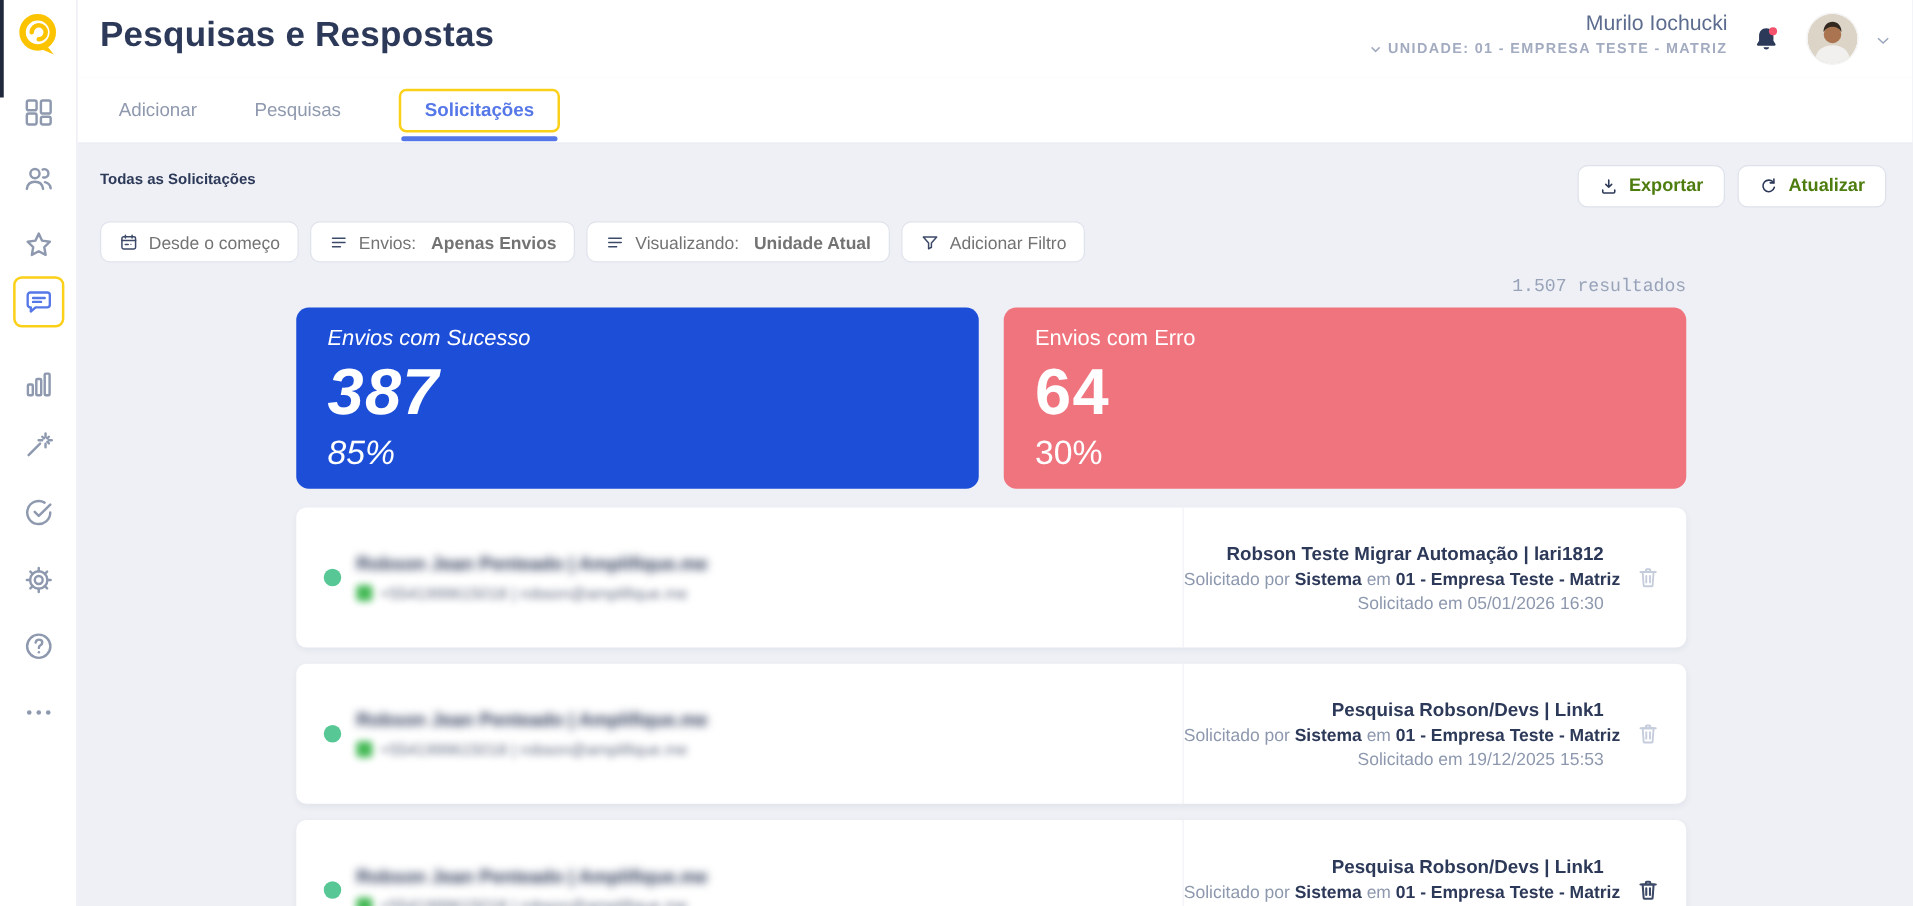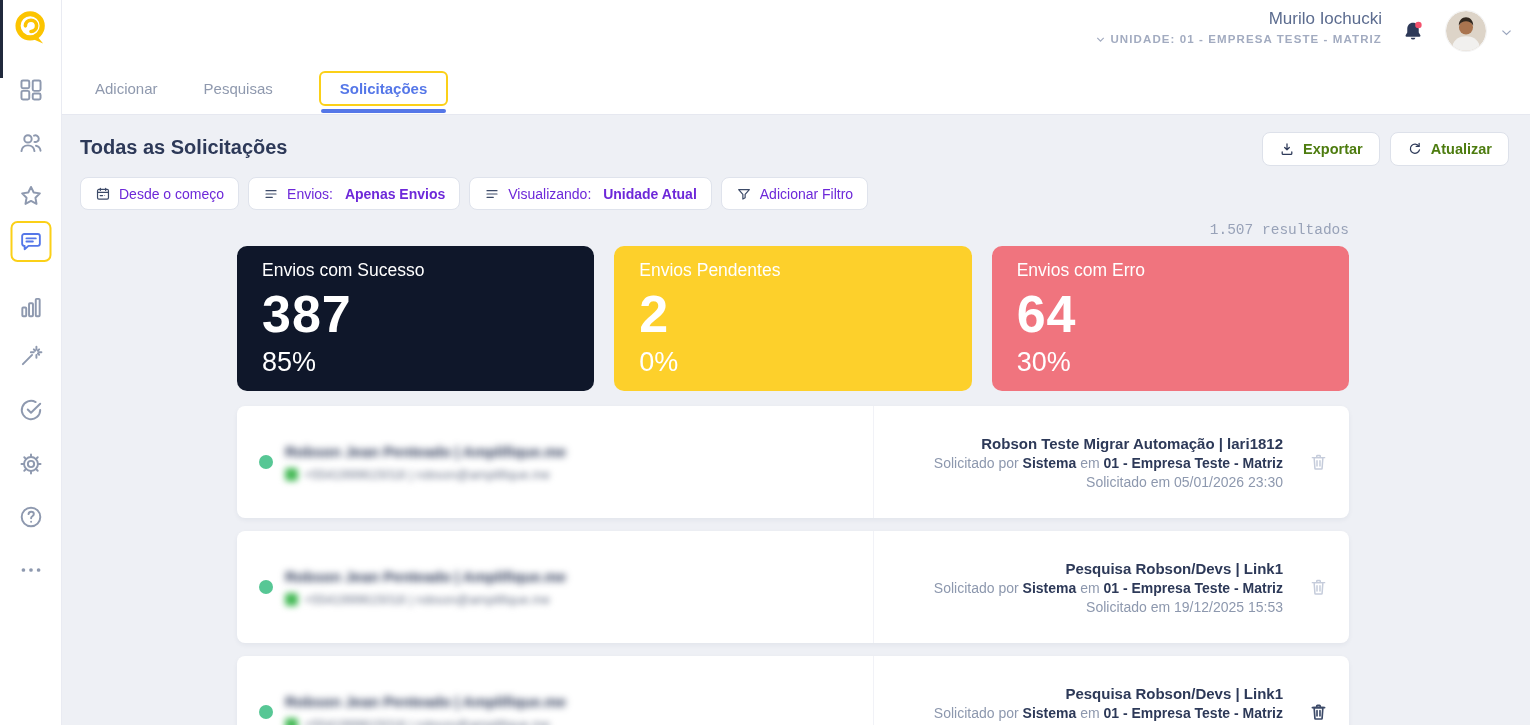--- a/index.html
+++ b/index.html
@@ -29,45 +29,45 @@
   .bell{position:absolute;right:104px;top:19px;width:26px;height:26px;cursor:pointer;}
   .avatar{position:absolute;right:44px;top:11px;width:40px;height:40px;border-radius:50%;overflow:hidden;cursor:pointer;box-shadow:0 0 0 1px rgba(0,0,0,.05);}
   .hdr-caret{position:absolute;right:16px;top:25px;width:15px;height:15px;color:#9aa5bd;cursor:pointer;}
   
   .tabbar{position:absolute;left:62px;top:62px;right:0;height:53px;background:#fff;border-bottom:1px solid #e6e8f0;display:flex;align-items:center;padding-left:33px;gap:46px;}
   .tab{font-size:15px;font-weight:500;color:#8f99ae;cursor:pointer;}
   .tab-active{position:relative;border:2px solid #fbd018;border-radius:6px;padding:7px 19px;color:#5577e8;font-size:15px;font-weight:600;cursor:pointer;}
   .tab-active::after{content:"";position:absolute;left:0;right:0;bottom:-9px;height:3.5px;background:#5577e8;border-radius:2px;}
   
   .main{position:absolute;left:62px;top:115px;right:0;bottom:0;background:#eef0f5;}
-  .section-title{position:absolute;left:18px;top:21px;font-size:20px;font-weight:700;color:#2d3958;}
+  .section-title{position:absolute;left:18px;top:21px;font-size:12px;font-weight:700;color:#2d3958;}
   .top-buttons{position:absolute;right:21px;top:17px;display:flex;gap:10px;}
   .btn{display:inline-flex;align-items:center;gap:8px;height:34px;padding:0 16px;background:#fff;border:1px solid #dde1ea;border-radius:8px;font-size:14.5px;font-weight:600;color:#4d7c0f;cursor:pointer;}
   .btn svg{width:16px;height:16px;color:#2d3958;}
   .chips{position:absolute;left:18px;top:62px;display:flex;gap:9px;}
-  .chip{display:inline-flex;align-items:center;gap:8px;height:33px;padding:0 14px;background:#fff;border:1px solid #dfe3ec;border-radius:8px;font-size:14px;color:#6d28d9;cursor:pointer;white-space:pre;justify-content:space-between;}
+  .chip{display:inline-flex;align-items:center;gap:8px;height:33px;padding:0 14px;background:#fff;border:1px solid #dfe3ec;border-radius:8px;font-size:14px;color:#737373;cursor:pointer;white-space:pre;justify-content:space-between;}
   .chip svg{width:16px;height:16px;color:#3c4a68;}
   .chip b{font-weight:700;}
   .results{position:absolute;right:181px;top:107px;font-size:14.5px;color:#98a2b8;font-family:Liberation Mono, monospace;}
   
   .cards{position:absolute;left:175px;top:131px;width:1112px;height:145px;display:flex;gap:20px;}
   .card{flex:1;border-radius:10px;color:#fff;padding:14px 25px 13px;display:flex;flex-direction:column;justify-content:space-between;}
   .card .lbl{font-size:17.5px;font-weight:500;}
   .card .val{font-size:52px;font-weight:700;line-height:1;letter-spacing:1px;}
   .card .pct{font-size:27px;font-weight:500;}
   
   .row{position:absolute;left:175px;width:1112px;height:112px;background:#fff;border-radius:8px;box-shadow:0 2px 5px rgba(40,50,80,.06);display:flex;align-items:center;}
   .r1{top:291px}.r2{top:416px}.r3{top:541px}
   .dot{width:14px;height:14px;border-radius:50%;margin-left:22px;flex:0 0 auto;}
   .contact{margin-left:12px;}
   .c-name{font-size:15px;font-weight:700;color:#2d3958;filter:blur(3.5px);}
   .c-detail{margin-top:7px;display:flex;align-items:center;gap:6px;filter:blur(3px);}
   .c-detail .txt{font-size:13px;color:#6b7489;}
   .wa{width:13px;height:13px;border-radius:3px;background:#46ba57;display:inline-block;flex:0 0 auto;}
-  .right-sec{position:absolute;right:0;top:0;bottom:0;width:476px;border-left:1px solid #f1f2f7;display:flex;flex-direction:column;justify-content:center;text-align:right;padding-right:66px;gap:3px;}
+  .right-sec{position:absolute;right:0;top:0;bottom:0;width:403px;border-left:1px solid #f1f2f7;display:flex;flex-direction:column;justify-content:center;text-align:right;padding-right:66px;gap:3px;}
   .r-title{font-size:15px;font-weight:600;color:#2d3958;}
   .r-meta{font-size:14px;color:#8d98ae;white-space:pre;}
   .r-meta b{color:#2d3958;font-weight:700;}
   .r-date{font-size:14px;color:#8d98ae;}
   .trash{position:absolute;right:20px;top:50%;transform:translateY(-50%);width:21px;height:21px;cursor:pointer;}
 </style>
 </head>
 <body>
 
 <div class="edge-sliver"></div>
@@ -146,20 +146,21 @@
   <div class="s-icon i10">
     <svg viewBox="0 0 24 24" fill="currentColor">
       <circle cx="5" cy="12" r="1.7"></circle>
         <circle cx="12" cy="12" r="1.7"></circle>
         <circle cx="19" cy="12" r="1.7"></circle>
     </svg>
   </div>
 </nav>
 
 <header class="header">
+  <h1 class="page-title">Pesquisas e Respostas</h1>
 
   <div class="user-block">
     <div class="user-name">Murilo Iochucki</div>
     <div class="unit-line">
       <svg viewBox="0 0 24 24" fill="none" stroke="#a2abc0" stroke-width="2.6">
           <path d="M5 8.5l7 7 7-7"></path>
         </svg>
       <span>UNIDADE: 01 - EMPRESA TESTE - MATRIZ</span>
     </div>
   </div>
@@ -239,50 +240,45 @@
       <svg viewBox="0 0 24 24" fill="none" stroke="currentColor" stroke-width="1.8" stroke-linejoin="round">
         <path d="M4 5.5h16l-6.3 7.2v5l-3.4 1.9v-6.9z"></path>
       </svg>
       <span>Adicionar Filtro</span>
     </div>
   </div>
 
   <div class="results">1.507 resultados</div>
 
   <div class="cards">
-    <div class="card" style="background-color: #0f172a;">
+    <div class="card" style="background-color: #1d4ed8; font-style: italic;">
       <div class="lbl">Envios com Sucesso</div>
       <div class="val">387</div>
       <div class="pct">85%</div>
-    </div>
-    <div class="card" style="background-color: rgb(253, 208, 43);">
-      <div class="lbl">Envios Pendentes</div>
-      <div class="val">2</div>
-      <div class="pct">0%</div>
     </div>
     <div class="card" style="background-color: rgb(240, 116, 126);">
       <div class="lbl">Envios com Erro</div>
       <div class="val">64</div>
       <div class="pct">30%</div>
     </div>
   </div>
 
   <article class="row r1">
     <span class="dot" style="background-color: rgb(87, 199, 149);"></span>
     <div class="contact">
       <div class="c-name">Robson Jean Penteado | Amplifique.me</div>
       <div class="c-detail">
           <span class="wa"></span>
           <span class="txt">+5541999615018 | robson@amplifique.me</span>
         </div>
     </div>
     <div class="right-sec">
       <div class="r-title">Robson Teste Migrar Automação | lari1812</div>
       <div class="r-meta"><span>Solicitado por </span><b>Sistema</b><span> em </span><b>01 - Empresa Teste - Matriz</b></div>
-      <div class="r-date">Solicitado em 05/01/2026 23:30</div>
+      <div class="r-date">Solicitado em 05/01/2026 16:30</div>
     </div>
     <div class="trash" style="color: rgb(197, 204, 219);">
       <svg viewBox="0 0 24 24" fill="none" stroke="currentColor" stroke-width="1.7" stroke-linecap="round">
         <path d="M5 7h14M10 7V5.3c0-.4.3-.8.8-.8h2.4c.5 0 .8.4.8.8V7"></path>
         <path d="M7 7l.9 12.3c0 .4.3.7.7.7h6.8c.4 0 .7-.3.7-.7L17 7z"></path>
         <path d="M10.3 10.5v6M13.7 10.5v6"></path>
       </svg>
     </div>
   </article>
 

